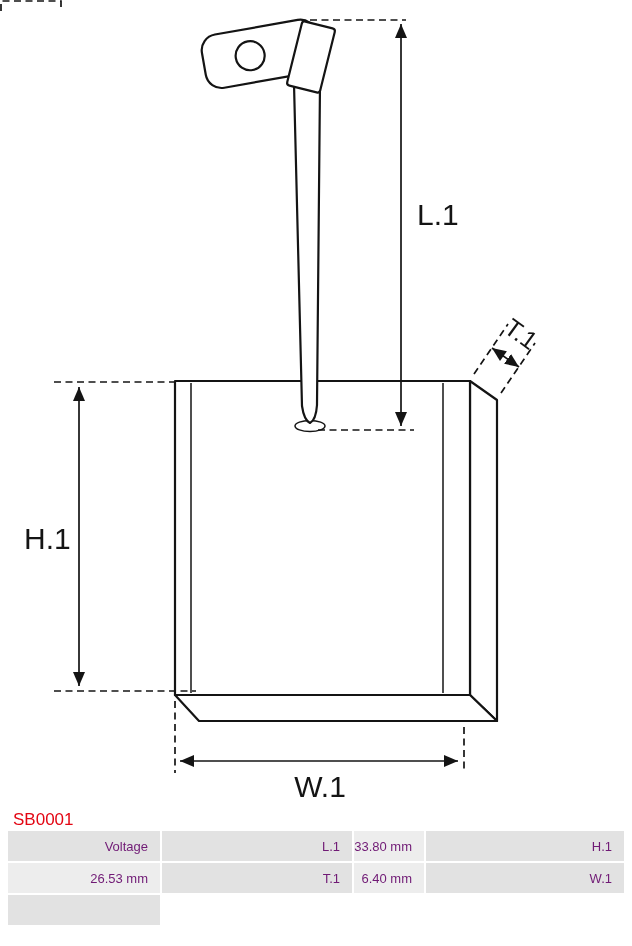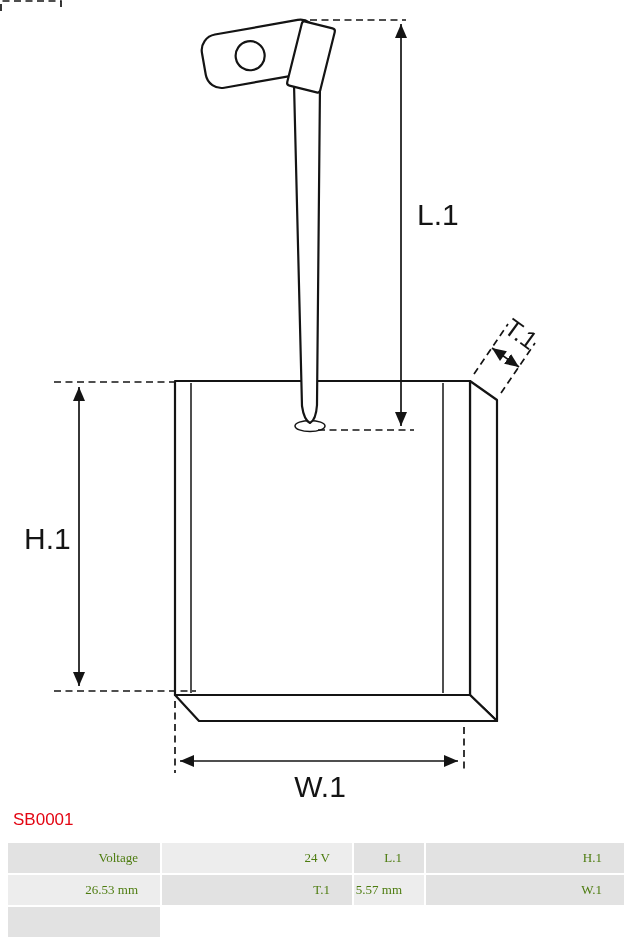--- a/index.html
+++ b/index.html
@@ -9,27 +9,27 @@
   
   .diagram{display:block;}
   .part{fill:#fff;stroke:#141414;stroke-width:2.2;stroke-linejoin:round;}
   .thin{fill:none;stroke:#141414;stroke-width:1.5;}
   .dim{fill:none;stroke:#141414;stroke-width:1.7;}
   .dash{stroke-dasharray:7 4.5;}
   .dim-label{font-family:"Liberation Sans",sans-serif;font-size:30px;fill:#141414;}
   .dim-label-small{font-family:"Liberation Sans",sans-serif;font-size:25px;fill:#141414;}
 
   
-  .part-number{color:var(--accent_red,#e30613);font-size:17px;line-height:20px;margin:4px 0 13px 13px;font-weight:400;}
+  .part-number{color:var(--accent_red,#e30613);font-size:17px;line-height:20px;margin:4px 0 1px 13px;font-weight:400;}
 
   
   .spec-table{display:grid;grid-template-columns:152px 190px 70px 198px;gap:2px;margin:0 8px;background:#fff;}
   .cell{height:30px;display:flex;align-items:center;justify-content:flex-end;
-        padding-right:22px;box-sizing:border-box;font-size:13px;color:#4d7c0f;
-        background:var(--cell_value_bg,#ededed);font-family:Liberation Serif, serif;}
+        padding-right:12px;box-sizing:border-box;font-size:13px;color:#701a75;
+        background:var(--cell_value_bg,#ededed);}
   .cell.label{background:var(--cell_label_bg,#e2e2e2);}
   .cell.blank{background:transparent;}
 </style>
 </head>
 <body>
 
 <div class="page">
 
   <svg class="diagram" width="632" height="806" viewBox="0 0 632 806" xmlns="http://www.w3.org/2000/svg">
     <defs>
@@ -89,26 +89,26 @@
       <path class="dim" d="M492 348 L519 367" marker-start="url(#as)" marker-end="url(#ae)"></path>
       <text class="dim-label-small" x="516" y="341" text-anchor="middle" transform="rotate(36 516 341)">T.1</text>
     </g>
   </svg>
 
   <div class="part-number">SB0001</div>
 
   <div class="spec-table">
 
     <div class="cell label">Voltage</div>
-    <div class="cell value">24 V</div>
     <div class="cell label">L.1</div>
+    <div class="cell value">33.80 mm</div>
 
     <div class="cell label">H.1</div>
     <div class="cell value">26.53 mm</div>
     <div class="cell label">T.1</div>
-    <div class="cell value">5.57 mm</div>
+    <div class="cell value">6.40 mm</div>
 
     <div class="cell label">W.1</div>
     <div class="cell label"></div>
     <div class="cell value blank"></div>
   </div>
 
 </div>
 
 </body></html>

